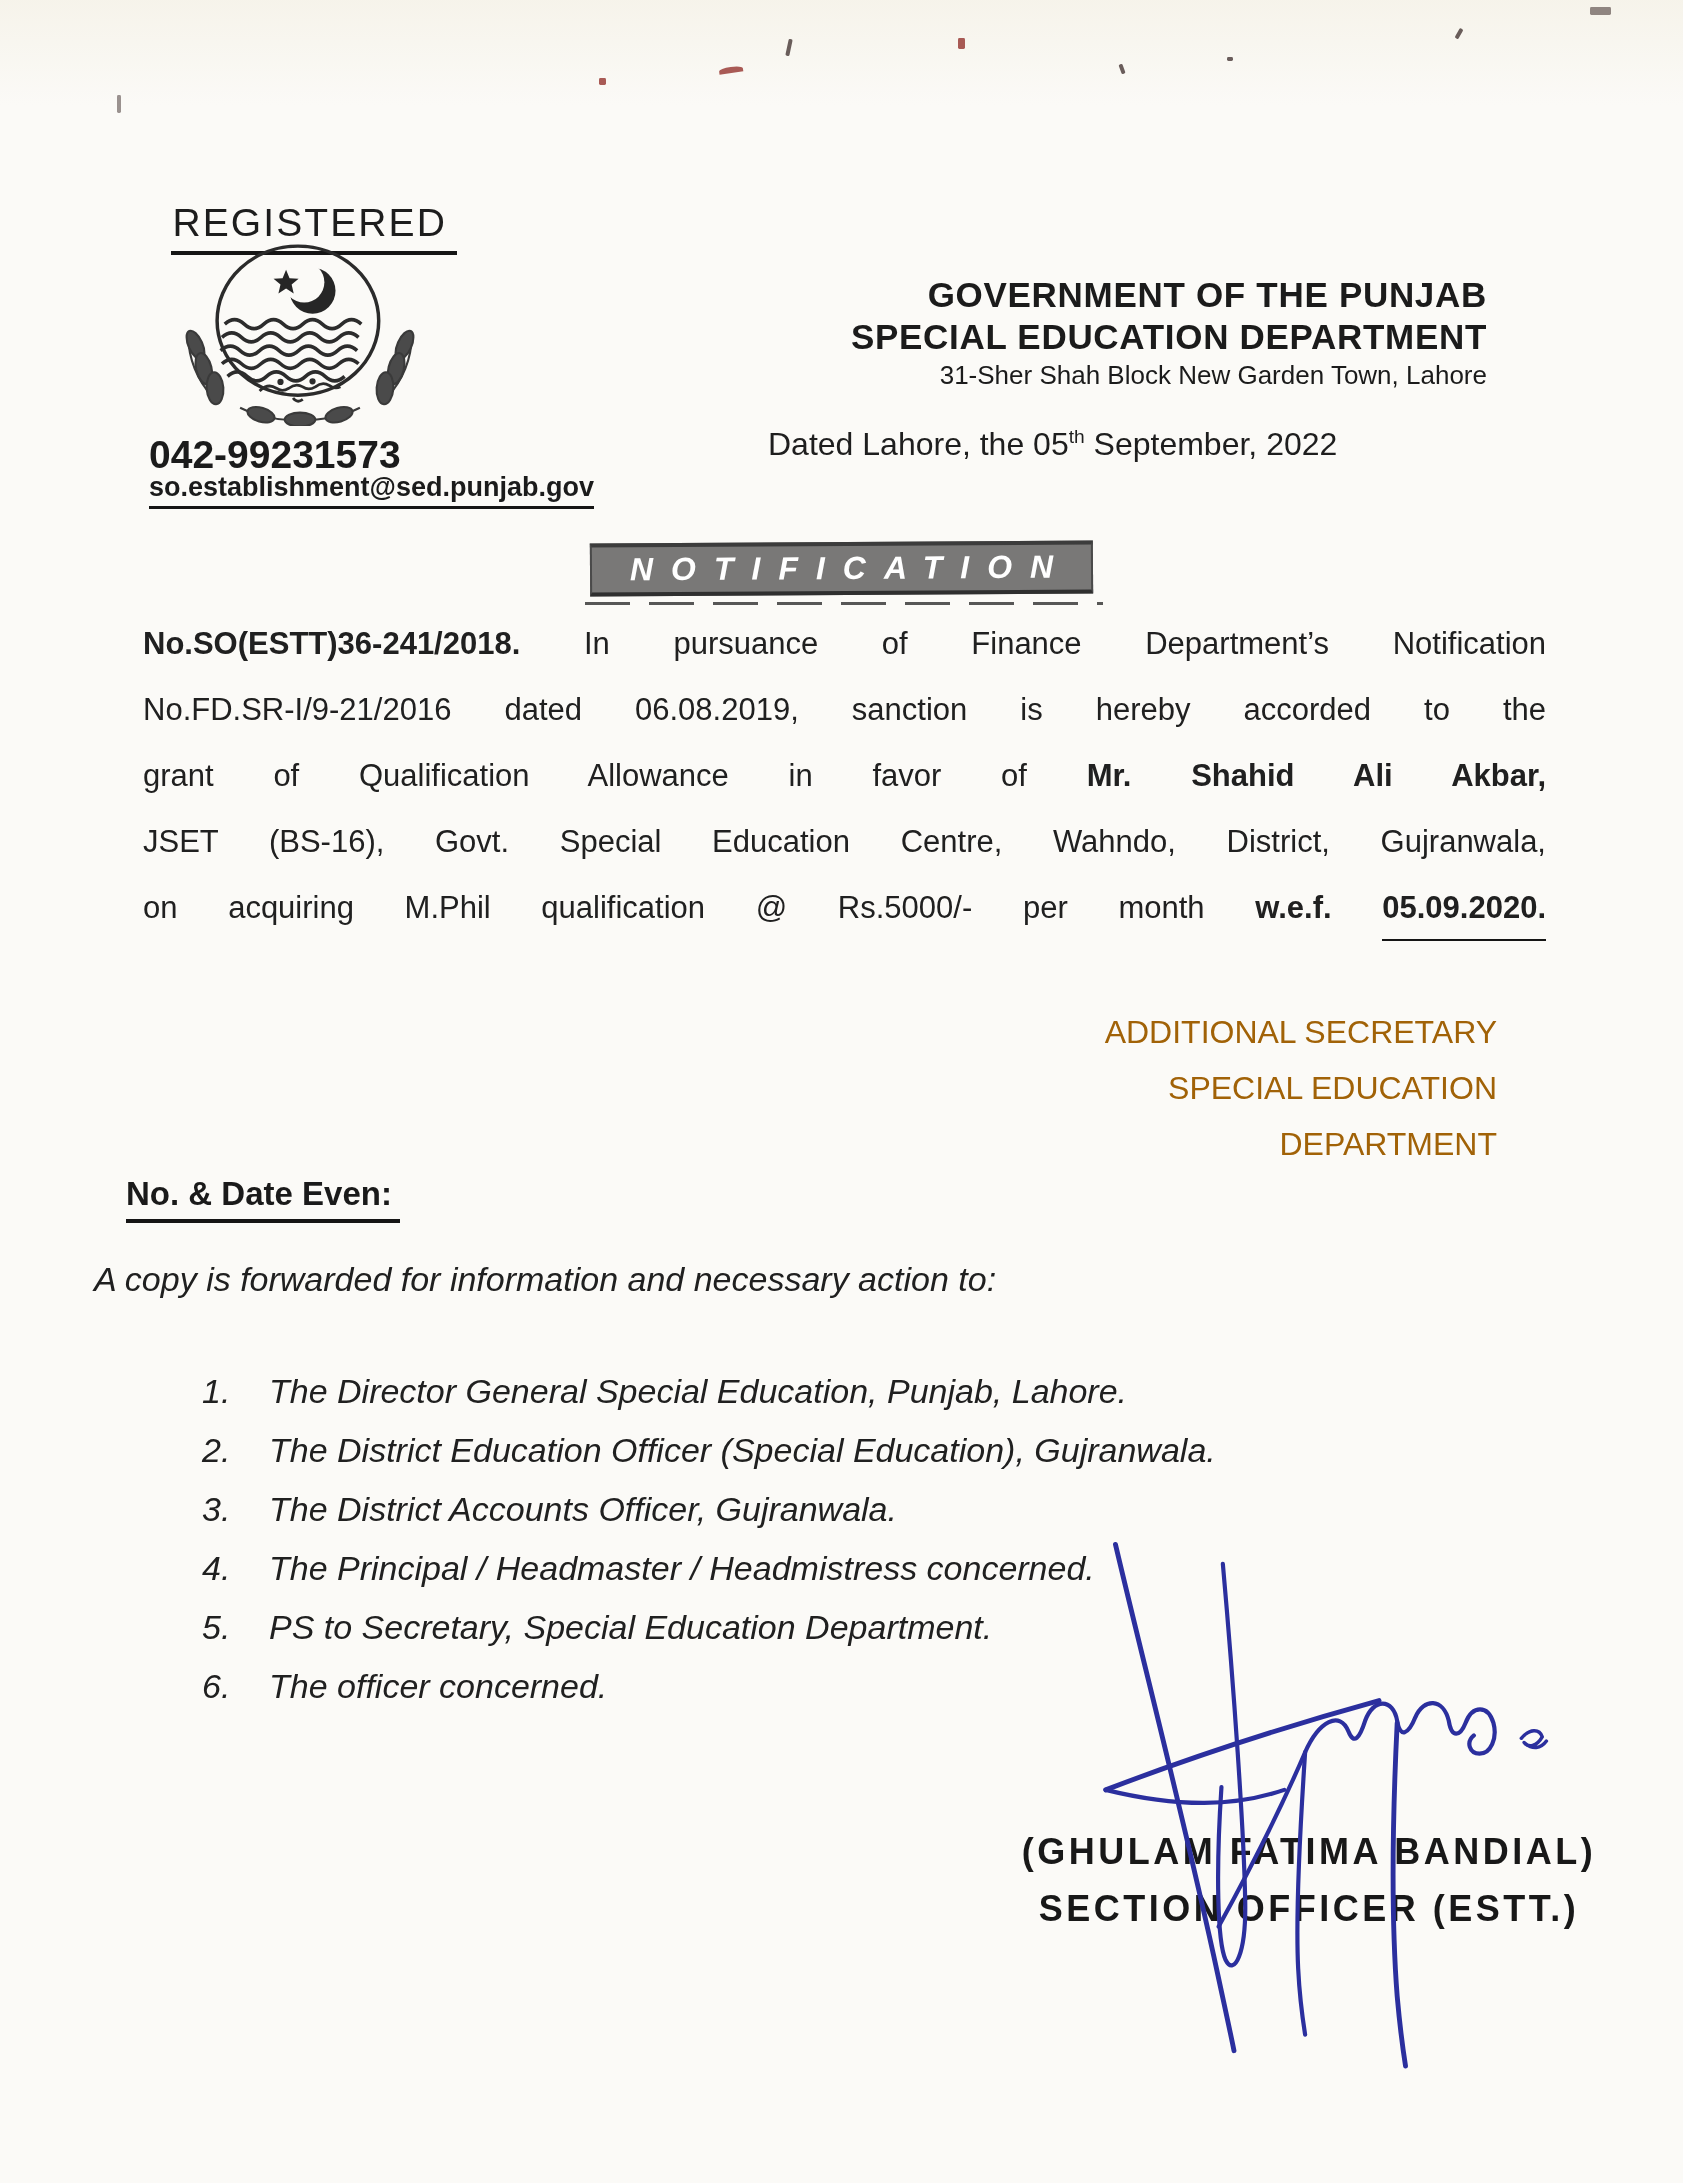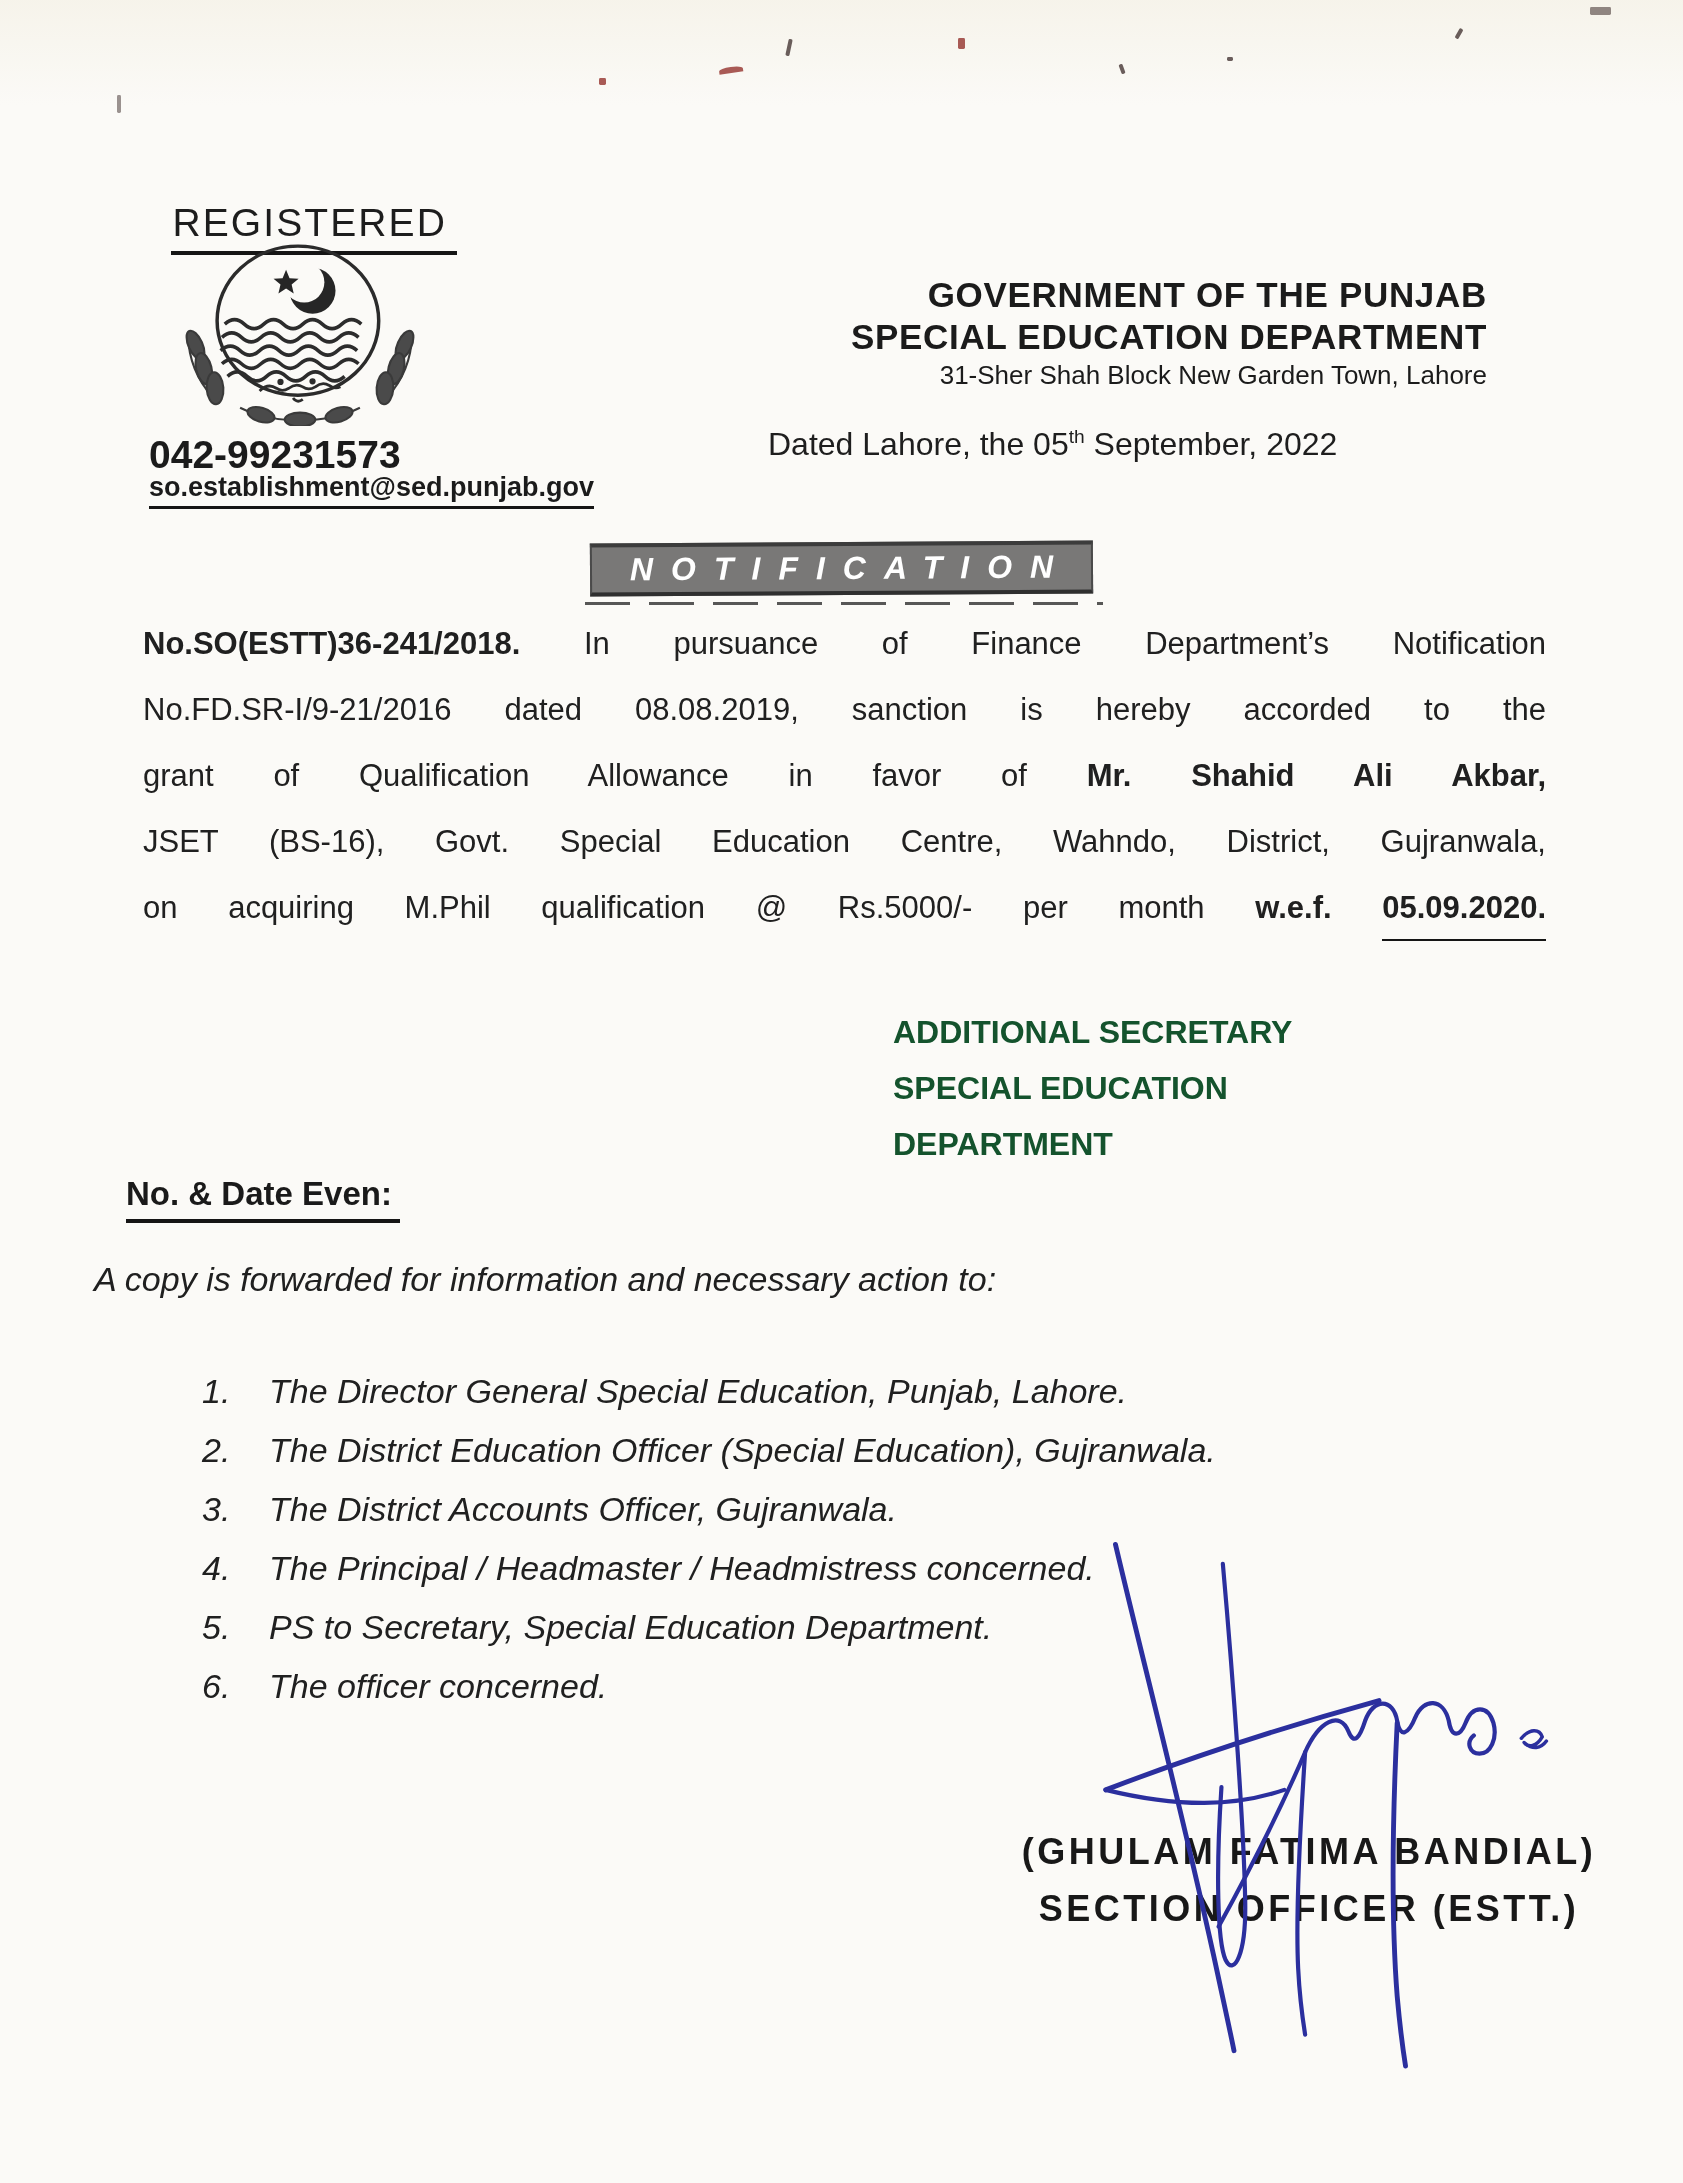--- a/index.html
+++ b/index.html
@@ -36,22 +36,22 @@
     letter-spacing:18px;padding-left:18px;white-space:nowrap;}
   .notif-underline{left:585px;top:602px;width:518px;height:2.8px;opacity:.8;
     background:repeating-linear-gradient(90deg,#2e2e2e 0 45px,transparent 45px 64px);}
   
   .body-par{left:143px;top:611px;width:1403px;font-size:31px;color:#202020;}
   .body-par .line{display:block;height:66px;line-height:66px;
     text-align:justify;text-align-last:justify;white-space:normal;}
   .b{font-weight:bold;}
   .u{border-bottom:2.8px solid #151515;padding-bottom:14px;}
   
-  .addl{left:893px;top:1004px;width:604px;text-align:left;
-    font-size:32px;font-weight:bold;line-height:56px;color:#14532d;}
+  .addl{left:893px;top:1004px;width:604px;text-align:right;
+    font-size:32px;font-weight:normal;line-height:56px;color:#a16207;}
   
   .no-date{left:106px;top:1175px;font-size:33px;font-weight:bold;color:#1a1a1a;
     border-bottom:4.2px solid #151515;padding:0 8.4px 5.6px 0;margin-left:20px;}
   .copy-line{left:94px;top:1260px;font-size:34px;font-style:italic;color:#202020;}
   .dist-list{left:202px;top:1362px;font-size:34px;font-style:italic;color:#202020;}
   .dist-list .row{display:flex;height:59px;line-height:59px;}
   .dist-list .num{width:67px;flex:0 0 67px;}
   
   .signatory{left:960px;top:1823px;width:698px;text-align:center;
     font-size:36px;font-weight:bold;letter-spacing:3.5px;line-height:57px;color:#181818;}
@@ -126,21 +126,21 @@
 
 <div class="abs dated"><span>Dated Lahore, the 05</span><sup>th</sup><span> September, 2022</span></div>
 
 <div class="abs notif-bar">
   <span>NOTIFICATION</span>
 </div>
 <div class="abs notif-underline"></div>
 
 <div class="abs body-par">
   <span class="line"><span class="b">No.SO(ESTT)36-241/2018.</span><span> In pursuance of Finance Department’s Notification</span></span>
-  <span class="line">No.FD.SR-I/9-21/2016 dated 08.08.2019, sanction is hereby accorded to the</span>
+  <span class="line">No.FD.SR-I/9-21/2016 dated 06.08.2019, sanction is hereby accorded to the</span>
   <span class="line"><span>grant of Qualification Allowance in favor of </span><span class="b">Mr. Shahid Ali Akbar,</span></span>
   <span class="line">JSET (BS-16), Govt. Special Education Centre, Wahndo, District, Gujranwala,</span>
   <span class="line"><span>on acquiring M.Phil qualification @ Rs.5000/- per month </span><span class="b">w.e.f. </span><span class="b u">05.09.2020.</span></span>
 </div>
 
 <div class="abs addl">
   <div>ADDITIONAL SECRETARY</div>
   <div>SPECIAL EDUCATION</div>
   <div>DEPARTMENT</div>
 </div>

